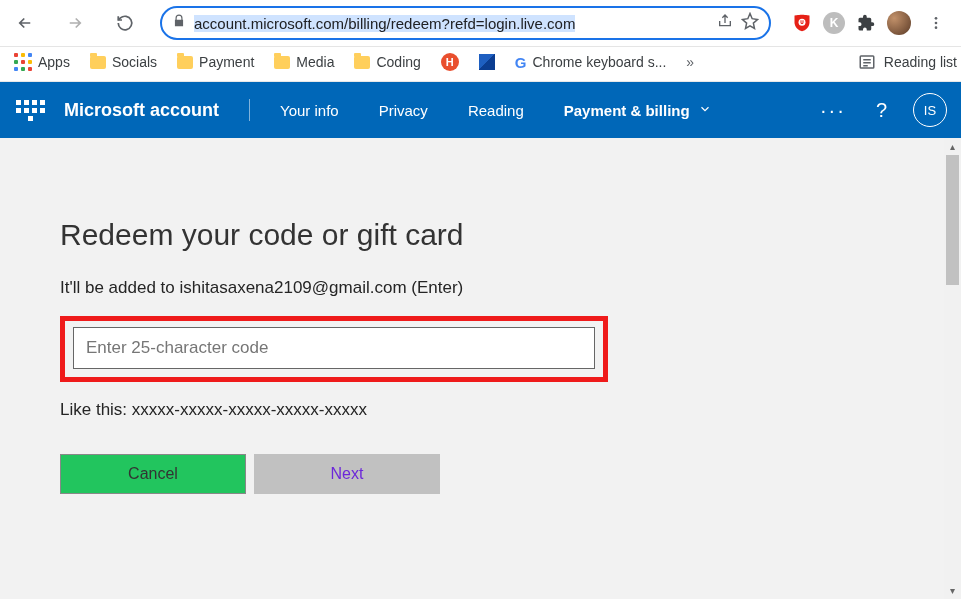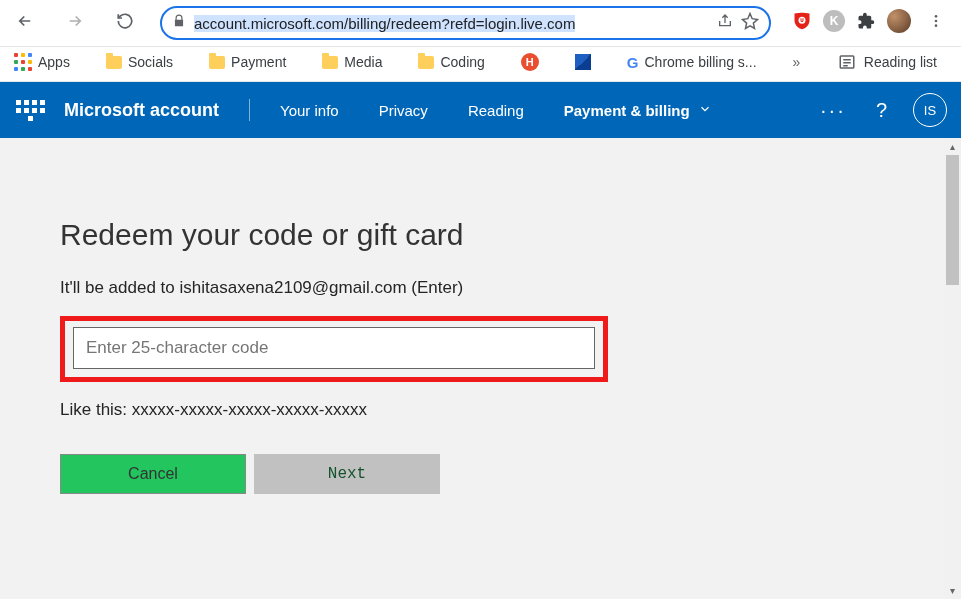--- a/index.html
+++ b/index.html
@@ -1,32 +1,32 @@
 <!DOCTYPE html>
 <html><head>
   <meta charset="utf-8">
   <style>
     * { margin: 0; padding: 0; box-sizing: border-box; }
     body { font-family: "Segoe UI", Arial, sans-serif; width: 961px; height: 601px; overflow: hidden; background: #fff; }
 
     
-    .browser-toolbar { display: flex; align-items: flex-start; padding: 6px 10px; gap: 20px; border-bottom: 1px solid #e5e5e5; }
+    .browser-toolbar { display: flex; align-items: center; padding: 6px 10px; gap: 20px; border-bottom: 1px solid #e5e5e5; }
     .nav-btn { width: 30px; height: 30px; display:flex; align-items:center; justify-content:center; color:#5f6368; border-radius:50%; cursor:pointer; }
     .nav-btn.disabled { color:#b0b0b0; }
     .omnibox { flex:1; display:flex; align-items:center; height:34px; border:2px solid #1a73e8; border-radius:18px; padding:0 10px; gap:8px; }
     .omnibox .lock { color:#5f6368; }
     .omnibox .url { flex:1; font-size:15px; color:#202124; overflow:hidden; white-space:nowrap; }
     .omnibox .url .sel { background:#cfe3ff; }
     .omnibox .tail-icon { color:#5f6368; }
     .ext-row { display:flex; align-items:center; gap:10px; }
     .ext-row .ext { width:22px; height:22px; border-radius:50%; display:flex; align-items:center; justify-content:center; font-size:12px; }
     .avatar { width:24px; height:24px; border-radius:50%; background: radial-gradient(circle at 30% 30%, #c2916a, #5a3a26); color:#fff; display:flex; align-items:center; justify-content:center; font-size:10px; }
 
     
-    .bookmarks-bar { display:flex; align-items:center; padding:6px 24px 10px 14px; gap:36px; font-size:14px; color:#3c4043; border-bottom:1px solid #e8e8e8;justify-content:space-between; }
+    .bookmarks-bar { display:flex; align-items:center; padding:6px 4px 10px 14px; gap:20px; font-size:14px; color:#3c4043; border-bottom:1px solid #e8e8e8;justify-content:space-between; }
     .apps-dots { position:relative; width:18px; height:18px; }
     .apps-dots span { position:absolute; width:4px; height:4px; border-radius:1px; }
     .bm { display:flex; align-items:center; gap:6px; cursor:pointer; }
     .folder-ico { width:16px; height:13px; background:#ffcf5c; border-radius:2px; position:relative; }
     .folder-ico::before { content:""; position:absolute; top:-3px; left:0; width:7px; height:4px; background:#ffcf5c; border-radius:1px; }
     .g-logo { font-weight:bold; font-size:15px; }
     .reading-list { margin-left:auto; display:flex; align-items:center; gap:8px; }
 
     
     .ms-nav { background:#0067b8; color:#fff; height:56px; display:flex; align-items:center; padding:0 14px; gap:8px; }
@@ -49,21 +49,21 @@
     .content { padding: 80px 0 0 60px; color:#252525; }
     h1.title { font-size:30px; font-weight:400; color:#333; margin-bottom:26px; }
     .subtitle { font-size:17px; margin-bottom:18px; }
     .highlight-box { border:5px solid #ef1b1b; padding:6px 8px 8px 8px; width:548px; margin-bottom:18px; }
     .code-input { width:100%; height:42px; border:1px solid #666; font-size:17px; padding:0 12px; background:#fff; color:#333; }
     .code-input::placeholder { color:#767676; }
     .example { font-size:17px; margin-bottom:34px; }
     .btn-row { display:flex; gap:8px; }
     .btn { width:186px; height:40px; font-size:16px; border:none; cursor:pointer; display:flex; align-items:center; justify-content:center; }
     .btn-cancel { background:#22c55e; border:1px solid #888; color:#333; }
-    .btn-next { background:#c1c1c1; color:#14532d;font-family:Liberation Mono, monospace; }
+    .btn-next { background:#c1c1c1; color:#6d28d9; }
   </style>
 </head>
 <body>
 
 <div class="browser-toolbar">
   <div class="nav-btn">
     <svg width="18" height="18" viewBox="0 0 24 24" fill="none" stroke="currentColor" stroke-width="2.3">
         <path d="M19 12H5M11 18l-6-6 6-6"></path>
       </svg>
   </div>
@@ -153,21 +153,21 @@
       <span>Coding</span>
     </div>
   <div class="bm">
       <span style="width:18px;height:18px;border-radius:50%;background:#e94f2e;display:inline-flex;align-items:center;justify-content:center;color:#fff;font-size:11px;font-weight:bold;">H</span>
     </div>
   <div class="bm">
       <span style="width:16px;height:16px;background:linear-gradient(135deg,#1e5fc1 50%,#0b3d91 50%);"></span>
     </div>
   <div class="bm">
     <span class="g-logo"><span style="color:#4285F4">G</span></span>
-    <span>Chrome billing s...</span>
+    <span>Chrome keyboard s...</span>
   </div>
   <div style="color:#5f6368;">»</div>
   <div class="reading-list">
     <svg width="18" height="18" viewBox="0 0 24 24" fill="none" stroke="#5f6368" stroke-width="2">
         <rect x="3" y="4" width="18" height="16" rx="1"></rect>
         <path d="M7 9h10M7 13h10M7 17h6"></path>
       </svg>
     <span>Reading list</span>
   </div>
 </div>

